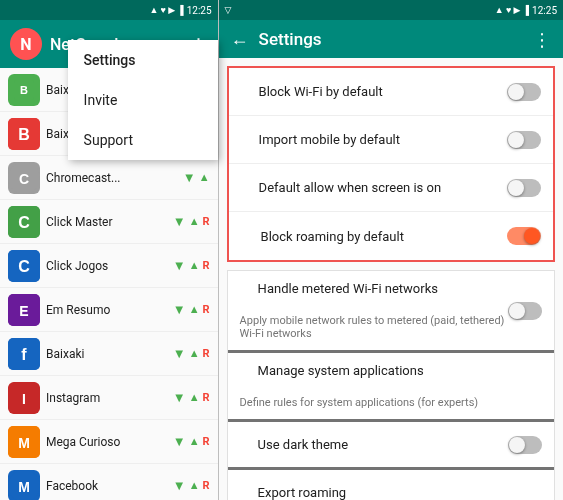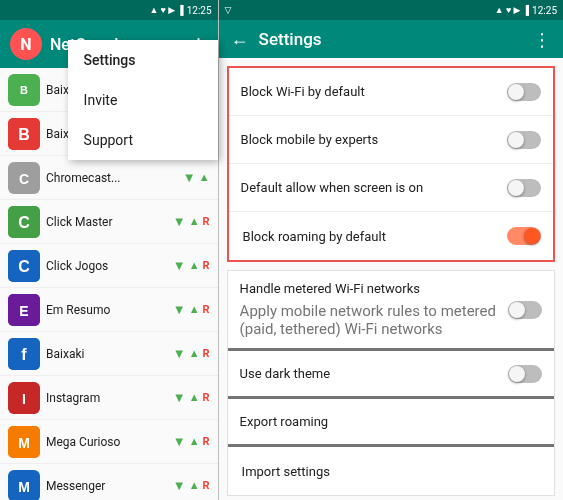--- a/index.html
+++ b/index.html
@@ -214,26 +214,27 @@
       padding-left: 14px;
     }
 
     .settings-item-text {
       flex: 1;
     }
 
     .settings-item-title {
       font-size: 13px;
       color: #212121;
+      margin-left: 18px;
     }
 
     .settings-item-subtitle {
-      font-size: 15px;
+      font-size: 11px;
       color: #757575;
-      margin-top: 6px;
+      margin-top: 18px;
     }
 
     
     .toggle {
       width: 34px;
       height: 18px;
       border-radius: 9px;
       background: #bdbdbd;
       position: relative;
       flex-shrink: 0;
@@ -455,21 +456,21 @@
     </div>
 
     <div class="app-row">
       <div class="app-icon-small" style="background:#1565c0;">
         <svg width="32" height="32" viewBox="0 0 32 32">
             <circle cx="16" cy="16" r="16" fill="#1565c0"></circle>
             <text x="16" y="22" text-anchor="middle" fill="white" font-size="14" font-family="Arial" font-weight="bold">M</text>
           </svg>
       </div>
       <div class="app-info">
-        <div class="app-name">Messenger</div>
+        <div class="app-name">Facebook</div>
       </div>
       <div class="app-controls">
         <span class="wifi-icon">▼</span>
         <span class="mobile-icon">▲</span>
         <span class="r-badge">R</span>
       </div>
     </div>
 
   </div>
 </div>
@@ -499,21 +500,21 @@
 
       <div class="settings-item">
         <div class="settings-item-text">
           <div class="settings-item-title">Block Wi-Fi by default</div>
         </div>
         <div class="toggle"></div>
       </div>
 
       <div class="settings-item">
         <div class="settings-item-text">
-          <div class="settings-item-title">Block mobile by experts</div>
+          <div class="settings-item-title">Import mobile by default</div>
         </div>
         <div class="toggle"></div>
       </div>
 
       <div class="settings-item">
         <div class="settings-item-text">
           <div class="settings-item-title">Default allow when screen is on</div>
         </div>
         <div class="toggle"></div>
       </div>
@@ -530,20 +531,26 @@
     <div class="settings-normal">
 
       <div class="settings-item">
         <div class="settings-item-text">
           <div class="settings-item-title">Handle metered Wi-Fi networks</div>
           <div class="settings-item-subtitle">Apply mobile network rules to metered (paid, tethered) Wi-Fi networks</div>
         </div>
         <div class="toggle"></div>
       </div>
 
+      <div class="settings-item">
+        <div class="settings-item-text">
+          <div class="settings-item-title">Manage system applications</div>
+          <div class="settings-item-subtitle">Define rules for system applications (for experts)</div>
+        </div>
+      </div>
 
       <div class="settings-item">
         <div class="settings-item-text">
           <div class="settings-item-title">Use dark theme</div>
         </div>
         <div class="toggle"></div>
       </div>
 
       <div class="settings-item">
         <div class="settings-item-text">

